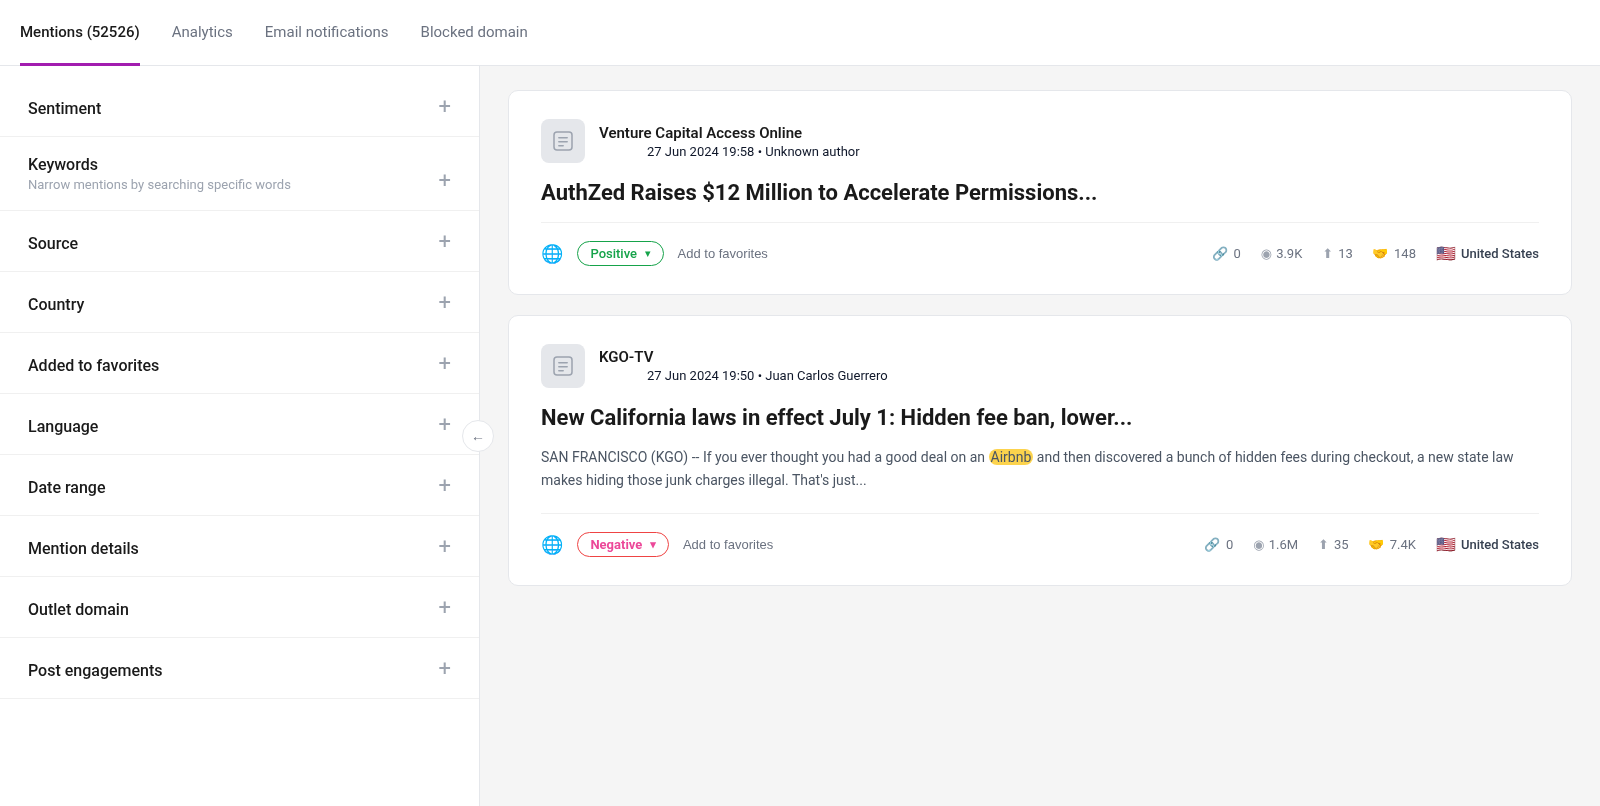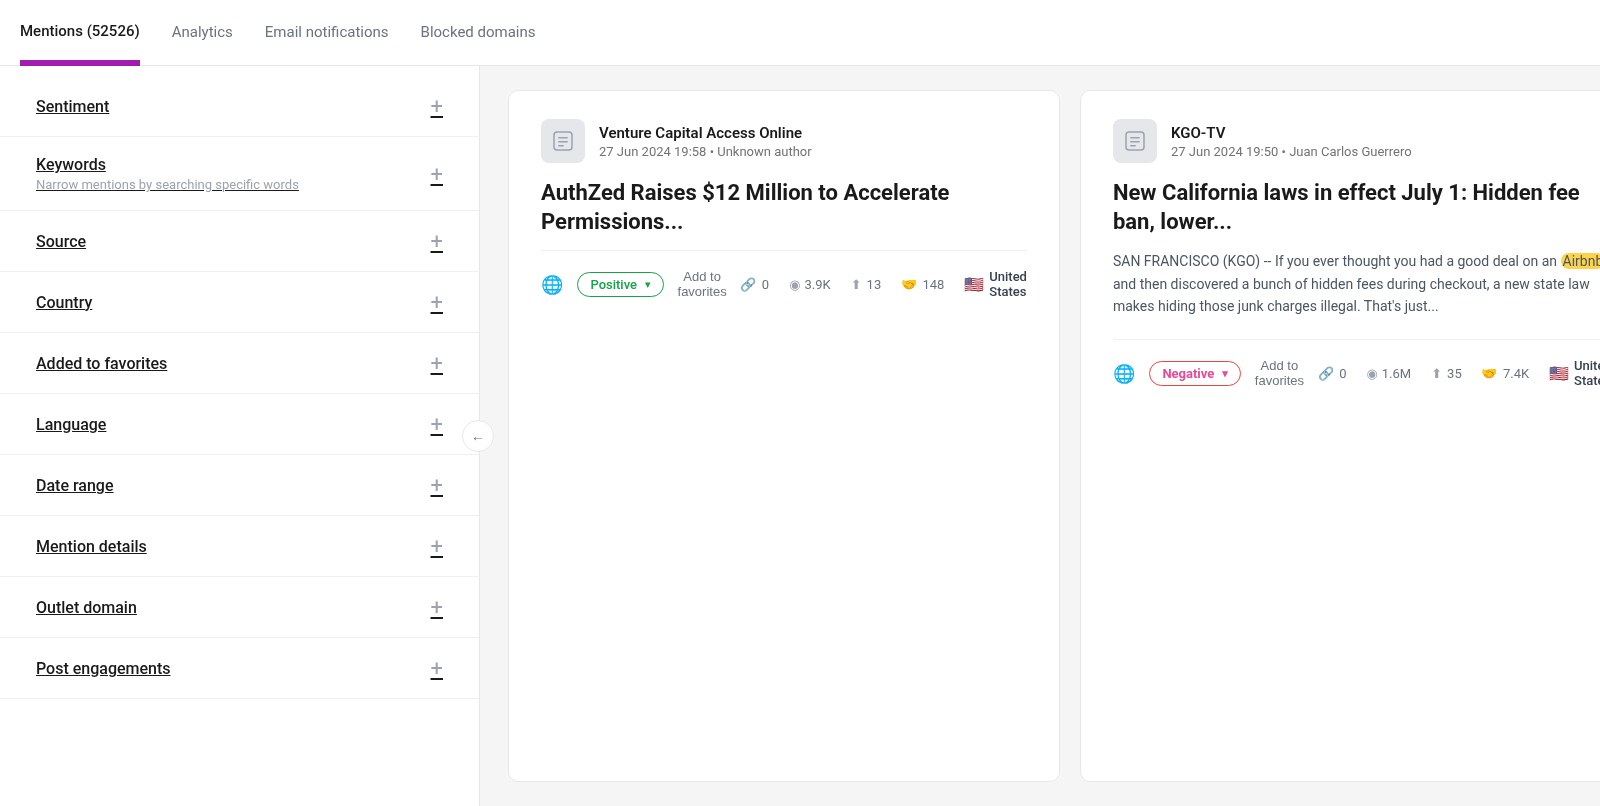--- a/index.html
+++ b/index.html
@@ -21,47 +21,46 @@
       cursor: pointer;
       font-size: 15px;
       color: #6b7280;
       border-bottom: 3px solid transparent;
       padding-bottom: 0;
       position: relative;
       top: 1px;
     }
     .tab-item.active {
       color: #1a1a1a;
-      border-bottom: 6px solid #a21caf;
+      border-bottom: 3px solid #a21caf;
       font-weight: 500;
     }
 
     .main-layout {
       display: flex;
       height: calc(100vh - 66px);
       background: #f5f5f5;
     }
 
     .sidebar {
       width: 480px;
       min-width: 480px;
       background: #fff;
       border-right: 1px solid #e5e7eb;
       overflow-y: auto;
       padding-top: 10px;
     }
 
     .sidebar-item {
       display: flex;
-      align-items: center;
+      align-items: flex-end;
       justify-content: space-between;
-      padding: 18px 36px;
+      padding: 18px 28px;
       border-bottom: 1px solid #f0f0f0;
       cursor: pointer;
-      text-decoration: underline;
     }
     .sidebar-item-label {
       font-size: 16px;
       font-weight: 500;
       color: #1a1a1a;
     }
     .sidebar-item-sublabel {
       font-size: 13px;
       color: #9ca3af;
       margin-top: 3px;
@@ -90,21 +89,21 @@
       z-index: 10;
       color: #6b7280;
       font-size: 14px;
     }
 
     .content-area {
       flex: 1;
       overflow-y: auto;
       padding: 24px 28px;
       display: flex;
-      flex-direction: row;
+      flex-direction: column;
       gap: 20px;
       position: relative;
     }
 
     .article-card {
       background: #fff;
       border: 1px solid #e5e7eb;
       border-radius: 10px;
       padding: 28px 32px;
     }
@@ -127,22 +126,23 @@
       font-size: 18px;
       flex-shrink: 0;
     }
     .source-name {
       font-size: 15px;
       font-weight: 600;
       color: #1a1a1a;
     }
     .source-meta {
       font-size: 13px;
-      color: #737373;
+      color: #0f172a;
       margin-top: 2px;
+      margin-left: 48px;
     }
 
     .article-title {
       font-size: 22px;
       font-weight: 700;
       color: #1a1a1a;
       margin-bottom: 14px;
       line-height: 1.3;
     }
 
@@ -233,21 +233,21 @@
     }
   </style>
 </head>
 <body>
 
 <div class="tabs-bar">
 
 <div class="tab-item active">Mentions (52526)</div>
     <div class="tab-item">Analytics</div>
     <div class="tab-item">Email notifications</div>
-    <div class="tab-item">Blocked domains</div>
+    <div class="tab-item">Blocked domain</div>
   </div>
 
 <div class="main-layout">
 
   <div class="sidebar-collapse-container" style="position:relative; display:flex;">
     <div class="sidebar">
 
     <div class="sidebar-item">
           <div>
             <div class="sidebar-item-label">Sentiment</div>

